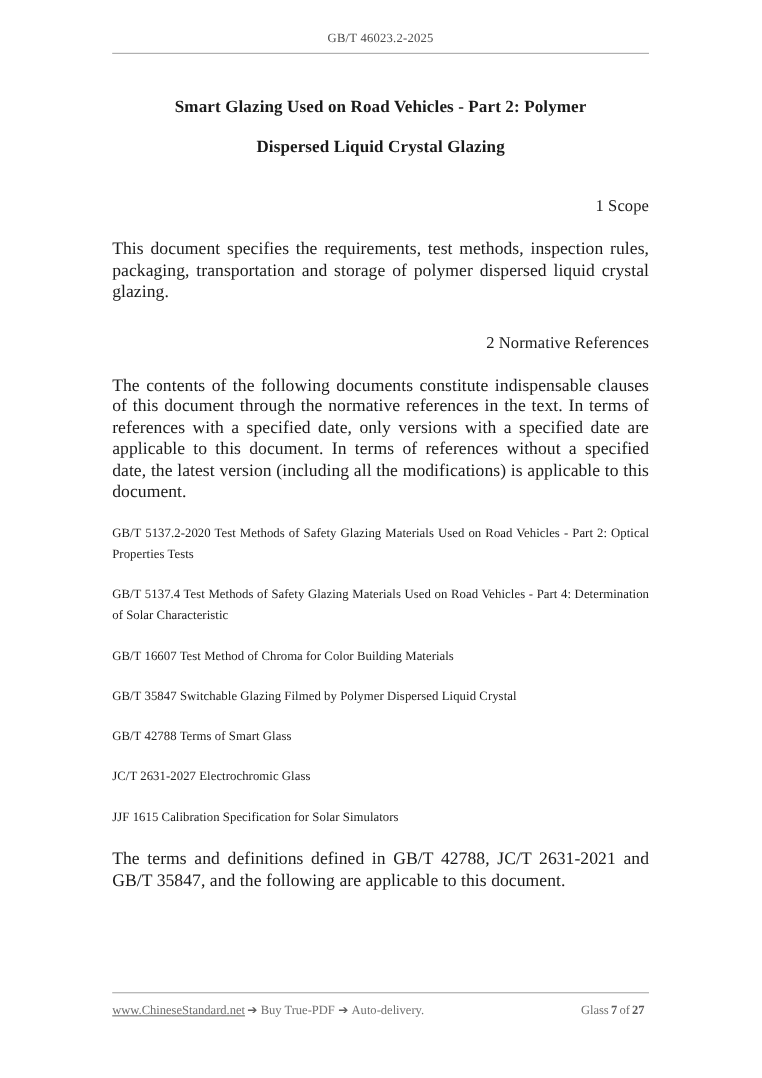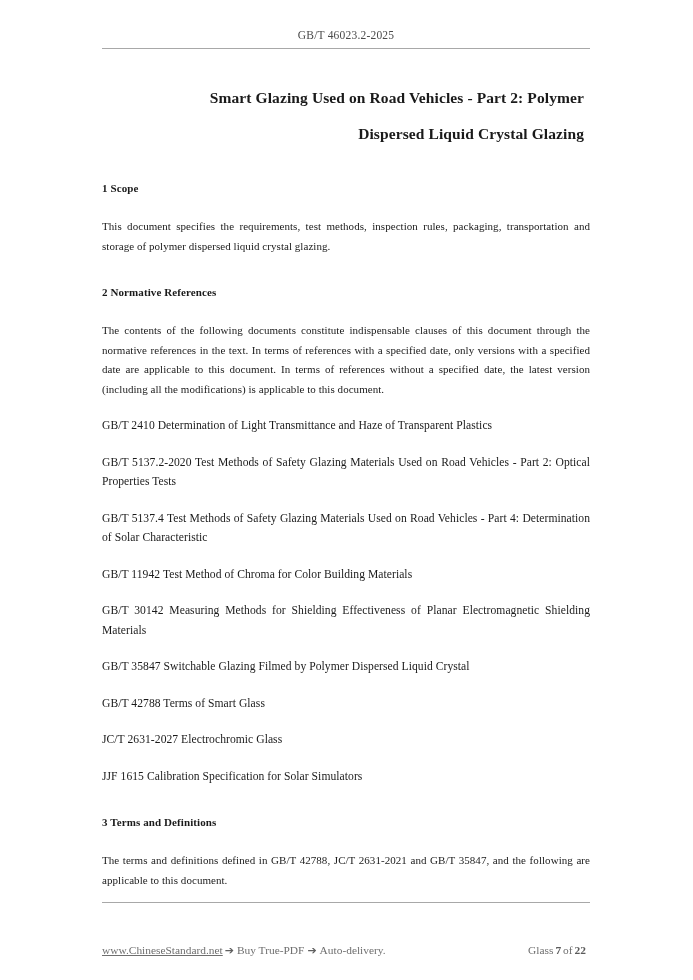--- a/index.html
+++ b/index.html
@@ -48,38 +48,39 @@
   .content {
     position: absolute;
     left: 102px;
     top: 80px;
     width: 488px;
   }
 
   .doc-title {
     font-size: 15.5px;
     font-weight: bold;
-    text-align: right;
+    text-align: center;
     line-height: 36px;
     letter-spacing: 0.1px;
     margin: 0 0 4px 0;
     padding: 0 6px;
   }
 
   h2.section-heading {
-    font-size: 11px;
-    font-weight: bold;
+    font-size: 15px;
+    font-weight: normal;
     margin: 26px 0 0 0;
     padding: 0;
     line-height: 20px;
     letter-spacing: 0.1px;
+    text-align: right;
   }
 
   p.body-para {
-    font-size: 11px;
+    font-size: 16px;
     line-height: 19.5px;
     text-align: justify;
     margin: 17px 0 0 0;
     padding: 0;
     letter-spacing: 0.05px;
   }
   p.body-para.first-after-heading {
     margin-top: 19px;
   }
 
@@ -107,21 +108,20 @@
     margin-top: 8px;
     display: flex;
     align-items: baseline;
     justify-content: space-between;
     font-size: 11.4px;
     color: #6e6e6e;
     line-height: 16px;
   }
   .footer-left {
     white-space: nowrap;
-    margin-top: 31px;
   }
   .footer-link {
     text-decoration: underline;
     color: #6e6e6e;
   }
   .arrow-glyph {
     font-family: "DejaVu Sans", sans-serif;
     font-weight: bold;
     font-size: 11px;
     padding: 0 2px;
@@ -155,36 +155,33 @@
       <div>Smart Glazing Used on Road Vehicles - Part 2: Polymer</div>
       <div>Dispersed Liquid Crystal Glazing</div>
     </div>
 
     <h2 class="section-heading">1 Scope</h2>
     <p class="body-para first-after-heading">This document specifies the requirements, test methods, inspection rules, packaging, transportation and storage of polymer dispersed liquid crystal glazing.</p>
 
     <h2 class="section-heading">2 Normative References</h2>
     <p class="body-para first-after-heading">The contents of the following documents constitute indispensable clauses of this document through the normative references in the text. In terms of references with a specified date, only versions with a specified date are applicable to this document. In terms of references without a specified date, the latest version (including all the modifications) is applicable to this document.</p>
 
-    <p class="ref-item">GB/T 2410 Determination of Light Transmittance and Haze of Transparent Plastics</p>
     <p class="ref-item">GB/T 5137.2-2020 Test Methods of Safety Glazing Materials Used on Road Vehicles - Part 2: Optical Properties Tests</p>
     <p class="ref-item">GB/T 5137.4 Test Methods of Safety Glazing Materials Used on Road Vehicles - Part 4: Determination of Solar Characteristic</p>
-    <p class="ref-item">GB/T 11942 Test Method of Chroma for Color Building Materials</p>
-    <p class="ref-item">GB/T 30142 Measuring Methods for Shielding Effectiveness of Planar Electromagnetic Shielding Materials</p>
+    <p class="ref-item">GB/T 16607 Test Method of Chroma for Color Building Materials</p>
     <p class="ref-item">GB/T 35847 Switchable Glazing Filmed by Polymer Dispersed Liquid Crystal</p>
     <p class="ref-item">GB/T 42788 Terms of Smart Glass</p>
     <p class="ref-item">JC/T 2631-2027 Electrochromic Glass</p>
     <p class="ref-item">JJF 1615 Calibration Specification for Solar Simulators</p>
 
-    <h2 class="section-heading">3 Terms and Definitions</h2>
     <p class="body-para first-after-heading">The terms and definitions defined in GB/T 42788, JC/T 2631-2021 and GB/T 35847, and the following are applicable to this document.</p>
 
   </div>
 
   <div class="footer">
     <div class="footer-rule"></div>
     <div class="footer-row">
       <div class="footer-left"><a class="footer-link" href="#">www.ChineseStandard.net</a><span class="arrow-glyph">➔</span><span class="sp">Buy True-PDF</span><span class="arrow-glyph">➔</span><span class="sp">Auto-delivery.</span></div>
-      <div class="footer-right"><span>Glass</span><b>7</b><span>of</span><b>22</b></div>
+      <div class="footer-right"><span>Glass</span><b>7</b><span>of</span><b>27</b></div>
     </div>
   </div>
 
 </div>
 
 </body></html>

